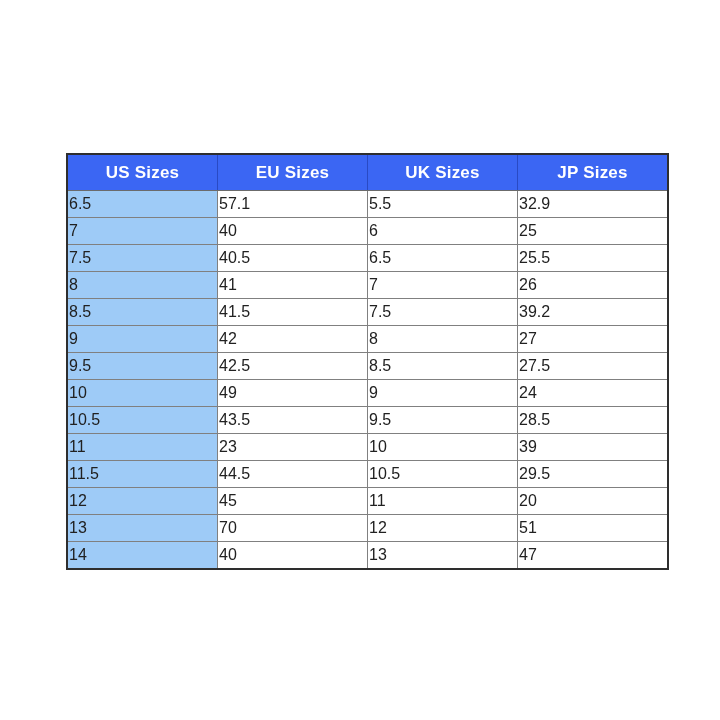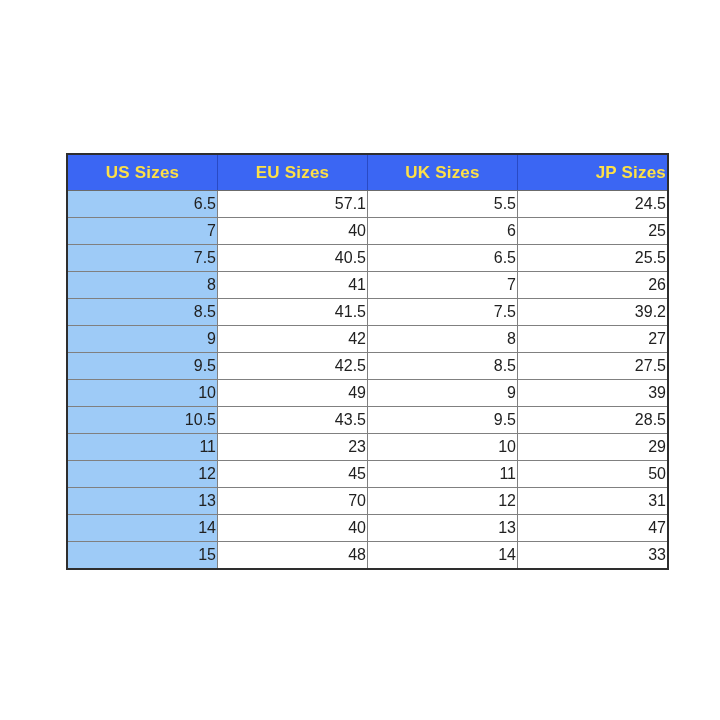--- a/index.html
+++ b/index.html
@@ -22,37 +22,36 @@
   table.size-table {
     border-collapse: collapse;
     table-layout: fixed;
     width: 588px;
     border: 2px solid #2e2e2e;
   }
   table.size-table th {
     width: 147px;
     height: 33px;
     background: #3b66f3;
-    color: #fde047;
+    color: #ffffff;
     font-size: 17px;
     font-weight: bold;
     text-align: center;
     vertical-align: middle;
     border-right: 1px solid rgba(20, 40, 140, 0.45);
     border-bottom: 1px solid #6b6b6b;
     letter-spacing: 0.2px;
   }
   table.size-table th:last-child {
     border-right: none;
-    text-align: right;
   }
   table.size-table td {
     width: 147px;
     height: 24px;
-    text-align: right;
+    text-align: left;
     vertical-align: middle;
     font-size: 16px;
     color: #212121;
     background: #ffffff;
     border: 1px solid #808080;
   }
   table.size-table td.first-col {
     background: #9ecbf7;
   }
 </style>
@@ -67,21 +66,21 @@
         <th>EU Sizes</th>
         <th>UK Sizes</th>
         <th>JP Sizes</th>
       </tr>
     </thead>
     <tbody>
         <tr>
           <td class="first-col">6.5</td>
           <td>57.1</td>
           <td>5.5</td>
-          <td>24.5</td>
+          <td>32.9</td>
         </tr>
         <tr>
           <td class="first-col">7</td>
           <td>40</td>
           <td>6</td>
           <td>25</td>
         </tr>
         <tr>
           <td class="first-col">7.5</td>
           <td>40.5</td>
@@ -109,53 +108,53 @@
         <tr>
           <td class="first-col">9.5</td>
           <td>42.5</td>
           <td>8.5</td>
           <td>27.5</td>
         </tr>
         <tr>
           <td class="first-col">10</td>
           <td>49</td>
           <td>9</td>
-          <td>39</td>
+          <td>24</td>
         </tr>
         <tr>
           <td class="first-col">10.5</td>
           <td>43.5</td>
           <td>9.5</td>
           <td>28.5</td>
         </tr>
         <tr>
           <td class="first-col">11</td>
           <td>23</td>
           <td>10</td>
-          <td>29</td>
+          <td>39</td>
+        </tr>
+        <tr>
+          <td class="first-col">11.5</td>
+          <td>44.5</td>
+          <td>10.5</td>
+          <td>29.5</td>
         </tr>
         <tr>
           <td class="first-col">12</td>
           <td>45</td>
           <td>11</td>
-          <td>50</td>
+          <td>20</td>
         </tr>
         <tr>
           <td class="first-col">13</td>
           <td>70</td>
           <td>12</td>
-          <td>31</td>
+          <td>51</td>
         </tr>
         <tr>
           <td class="first-col">14</td>
           <td>40</td>
           <td>13</td>
           <td>47</td>
         </tr>
-        <tr>
-          <td class="first-col">15</td>
-          <td>48</td>
-          <td>14</td>
-          <td>33</td>
-        </tr>
       </tbody>
   </table>
 </div>
 
 </body></html>

